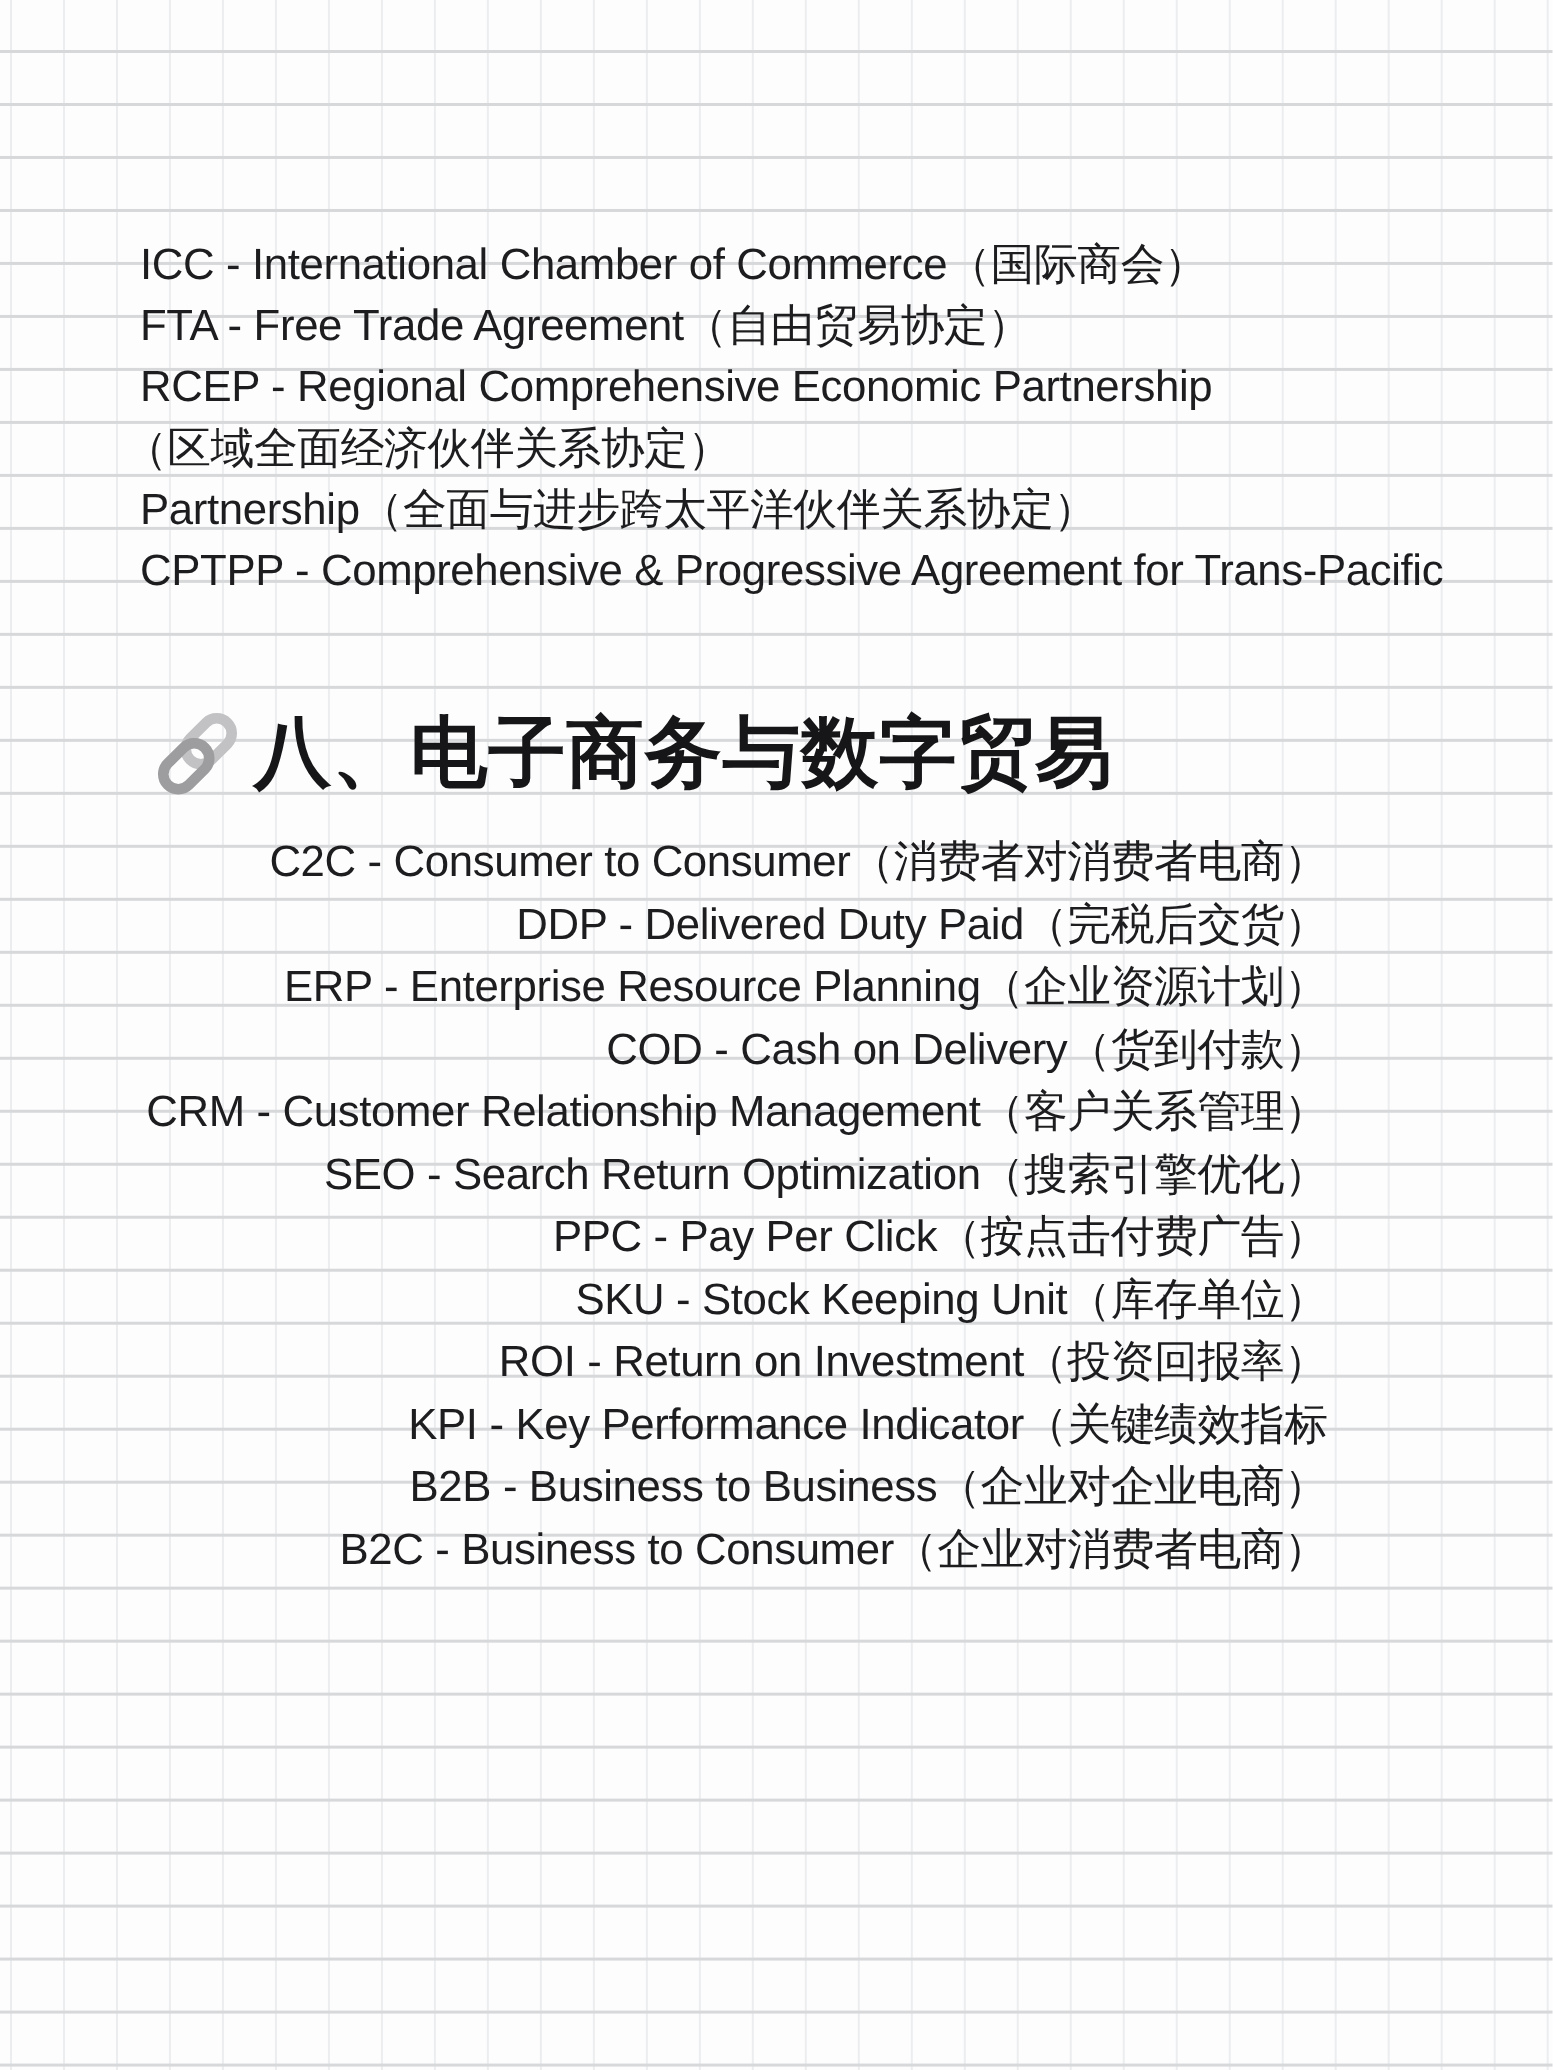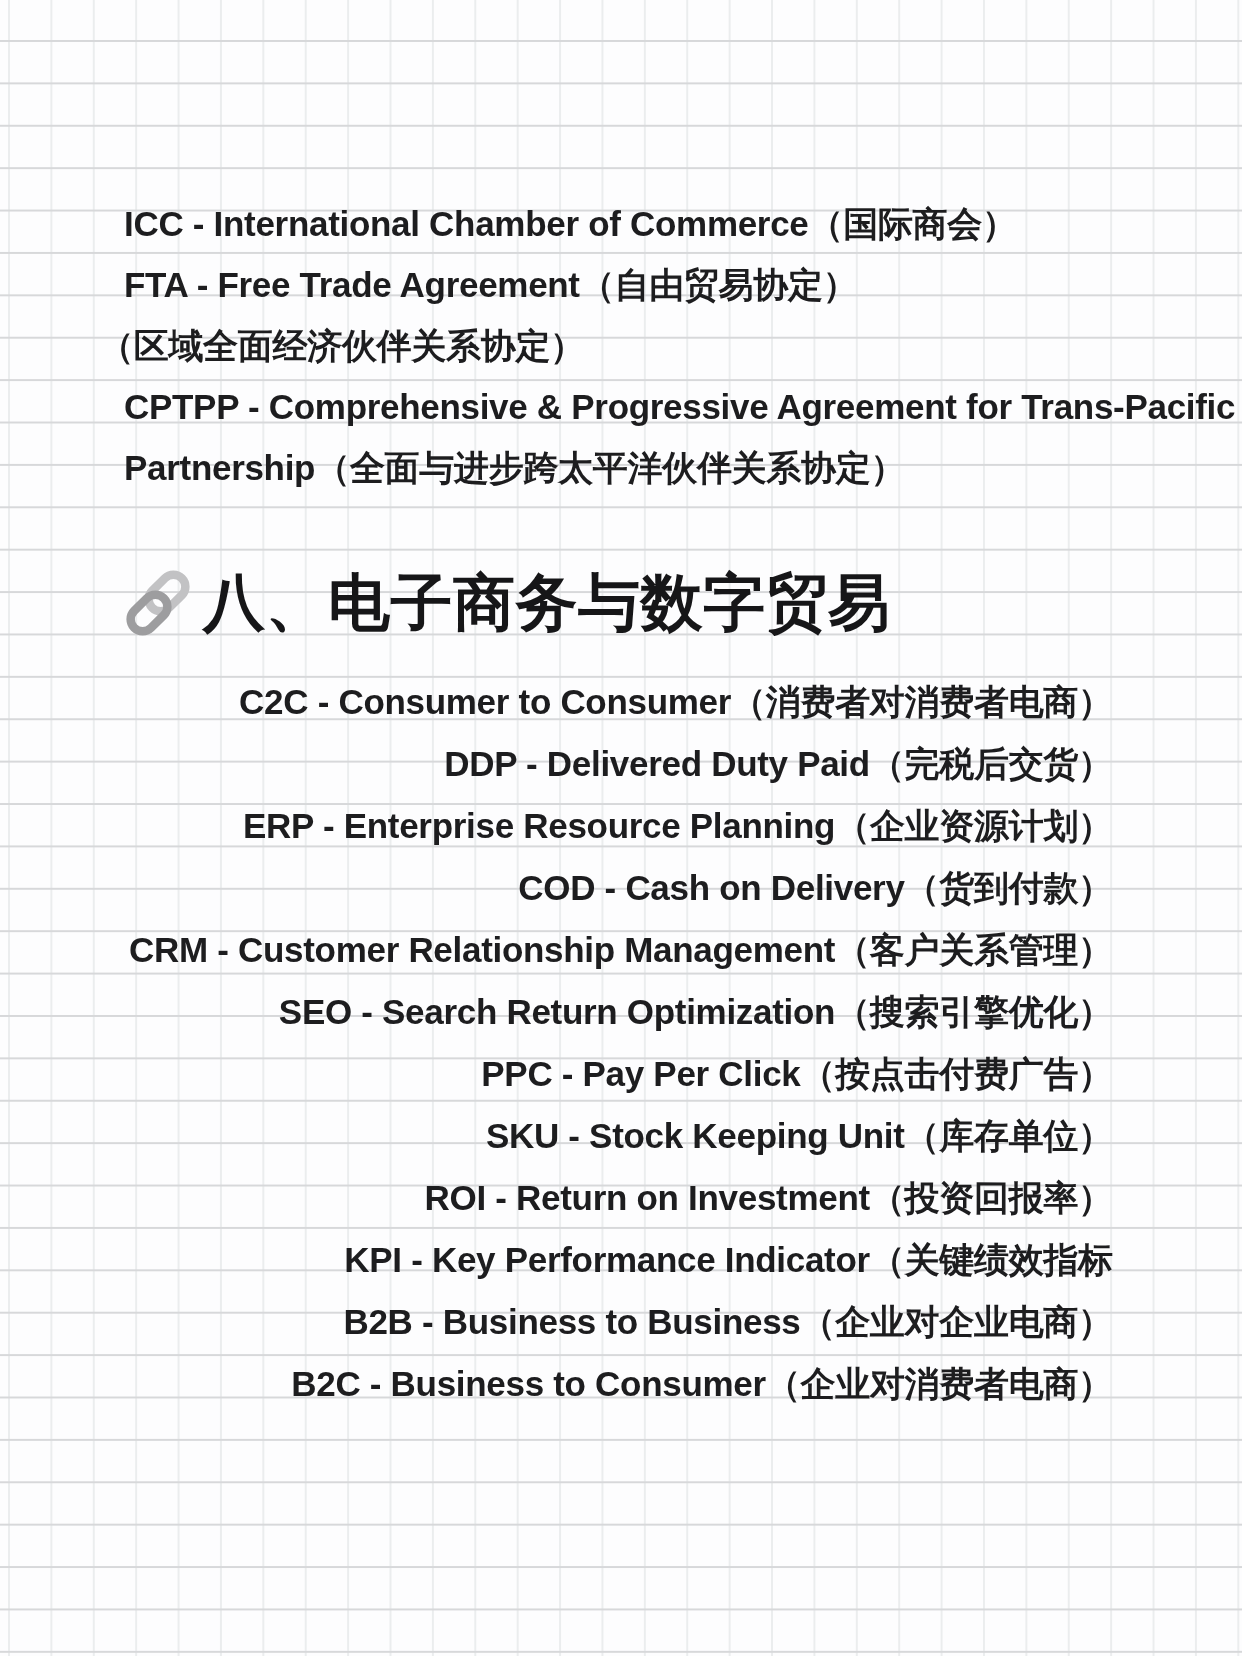--- a/index.html
+++ b/index.html
@@ -12,25 +12,25 @@
     background-image:
       linear-gradient(to bottom, #d7d8da 0, #d7d8da 2px, transparent 2px),
       linear-gradient(to right, #ebedee 0, #ebedee 1.5px, transparent 1.5px);
     background-size: 42.4px 42.4px, 42.4px 42.4px;
     background-position: 0px -2.4px, 8px 0px;
     font-family: "Liberation Sans", "DejaVu Sans", sans-serif;
     color: #1d1d1f;
   }
   .abbr-block { position: absolute; margin: 0; }
   .abbr-block p {
-    margin: 12px;
+    margin: 0;
     font-size: 35px;
     letter-spacing: -0.3px;
     white-space: nowrap;
-    font-weight: 700;
+    font-weight: 400;
     color: #1d1d1f;
   }
   .top-block { left: 112px; top: 187px; }
   .top-block p { line-height: 49px; }
   .top-block p.hang { margin-left: -13px; }
   .list-block { left: 117px; top: 665px; }
   .list-block p { line-height: 50px; text-align: right; }
   .heading-row {
     position: absolute;
     left: 126px;
@@ -56,23 +56,24 @@
   }
 </style>
 </head>
 <body>
 
 <div class="page">
 
   <section class="abbr-block top-block">
     <p>ICC - International Chamber of Commerce（国际商会）</p>
     <p>FTA - Free Trade Agreement（自由贸易协定）</p>
+    <p>RCEP - Regional Comprehensive Economic Partnership</p>
     <p class="hang">（区域全面经济伙伴关系协定）</p>
+    <p>Partnership（全面与进步跨太平洋伙伴关系协定）</p>
     <p>CPTPP - Comprehensive &amp; Progressive Agreement for Trans-Pacific</p>
-    <p>Partnership（全面与进步跨太平洋伙伴关系协定）</p>
   </section>
 
   <h1 class="heading-row" style="margin:0;">
     <span class="icon-wrap">
       <svg width="64" height="72" viewBox="0 0 64 72" xmlns="http://www.w3.org/2000/svg" aria-hidden="true">
         <rect x="29" y="5" width="24" height="42" rx="12" ry="12" fill="none" stroke="#c2c2c4" stroke-width="8.5" transform="rotate(45 41 26)"></rect>
         <rect x="11" y="25" width="24" height="42" rx="12" ry="12" fill="none" stroke="#9d9d9f" stroke-width="8.5" transform="rotate(45 23 46)"></rect>
       </svg>
     </span>
     <span class="heading-text">八、电子商务与数字贸易</span>

